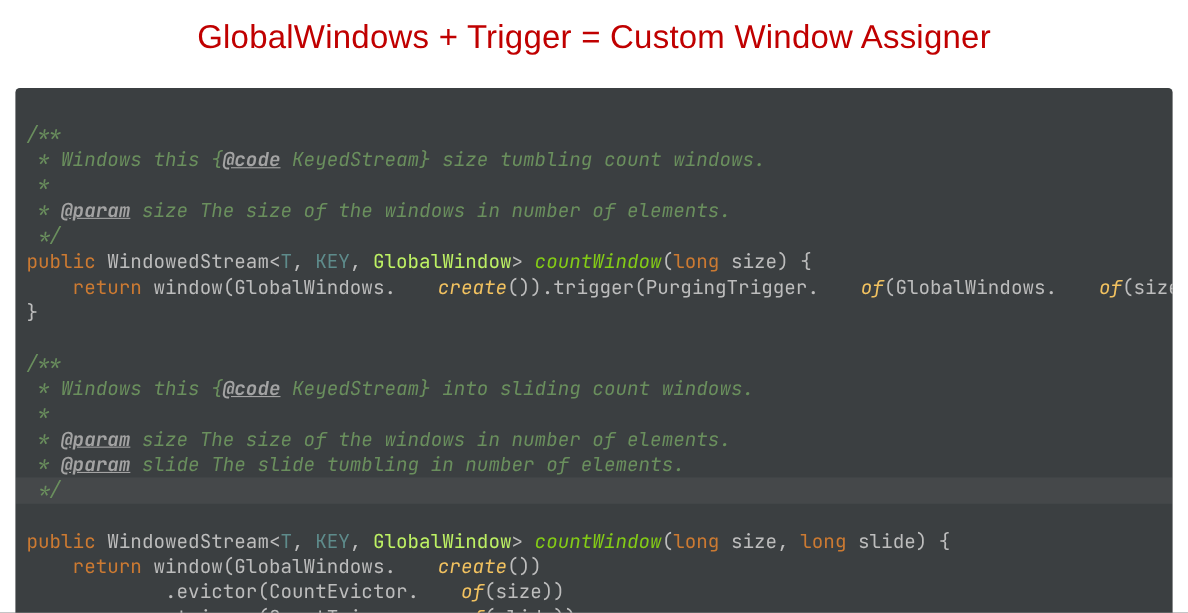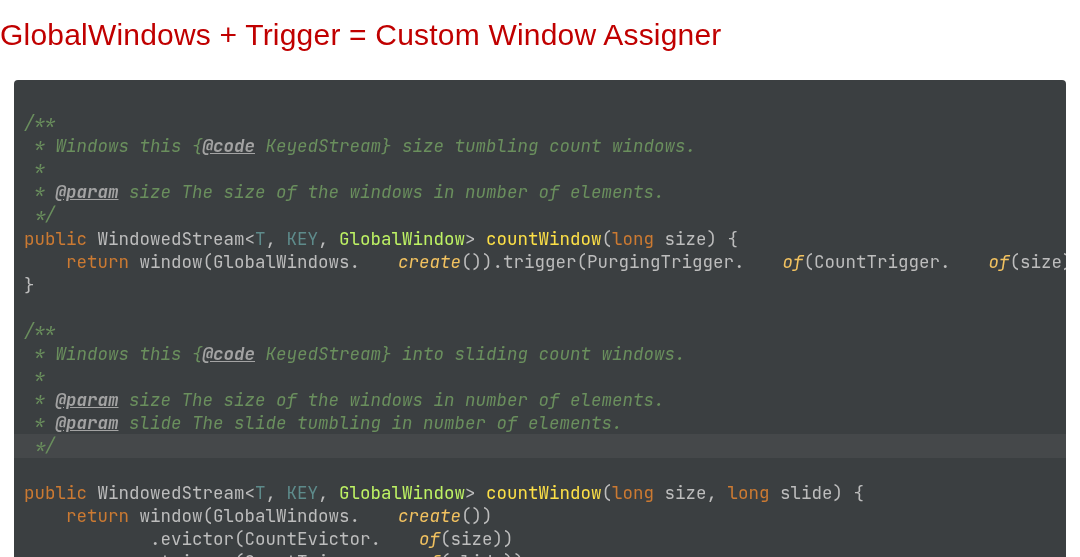--- a/index.html
+++ b/index.html
@@ -4,20 +4,21 @@
 <style>
   * { margin: 0; padding: 0; box-sizing: border-box; }
   body {
     width: 1080px;
     height: 557px;
     background: #ffffff;
     font-family: "Helvetica Neue", Arial, sans-serif;
     overflow: hidden;
   }
   .title {
+    text-align: center;
     color: #c00000;
     font-size: 30px;
     font-weight: 400;
     padding: 18px 0 28px 0;
     letter-spacing: 0.2px;
   }
   .code-block {
     margin: 0 14px 0 14px;
     background: #3b3f41;
     border-radius: 4px;
@@ -28,38 +29,38 @@
     color: #bdbdbd;
     white-space: pre;
     overflow: hidden;
   }
   .c-doc   { color: #6a8f5d; font-style: italic; }
   .c-tag   { color: #a3a3a3; font-style: italic; text-decoration: underline; font-weight: bold; }
   .c-kw    { color: #cc7a32; margin-top: 32px; }
   .c-type  { color: #bdbdbd; }
   .c-gen   { color: #5e8b8b; }
   .c-gen2  { color: #bef264; }
-  .c-fn    { color: #fde047; }
+  .c-fn    { color: #84cc16; font-style: italic; }
   .c-stat  { color: #f2c260; font-style: italic; margin-left: 38px; }
   .c-par   { color: #bdbdbd; }
   .hl-line { background: rgba(255,255,255,0.05); display: block; margin: 0 -10px; padding: 0 10px; }
 </style>
 </head>
 <body>
 
 <div class="title">GlobalWindows + Trigger = Custom Window Assigner</div>
 
 <div class="code-block">
 <span class="c-doc">/**</span>
 <span class="c-doc"><span> * Windows this {</span><span class="c-tag">@code</span><span> KeyedStream} size tumbling count windows.</span></span>
 <span class="c-doc"> *</span>
 <span class="c-doc"><span> * </span><span class="c-tag">@param</span><span> size The size of the windows in number of elements.</span></span>
 <span class="c-doc"> */</span>
 <span><span class="c-kw">public</span><span class="c-type"> WindowedStream&lt;</span><span class="c-gen">T</span><span class="c-type">, </span><span class="c-gen">KEY</span><span class="c-type">, </span><span class="c-gen2">GlobalWindow</span><span class="c-type">&gt; </span><span class="c-fn">countWindow</span><span class="c-par">(</span><span class="c-kw">long</span><span class="c-par"> size) {</span></span>
-<span><span>    </span><span class="c-kw">return</span><span class="c-par"> window(GlobalWindows.</span><span class="c-stat">create</span><span class="c-par">()).trigger(PurgingTrigger.</span><span class="c-stat">of</span><span class="c-par">(CountTrigger.</span><span class="c-stat">of</span><span class="c-par">(size)));</span></span>
+<span><span>    </span><span class="c-kw">return</span><span class="c-par"> window(GlobalWindows.</span><span class="c-stat">create</span><span class="c-par">()).trigger(PurgingTrigger.</span><span class="c-stat">of</span><span class="c-par">(GlobalWindows.</span><span class="c-stat">of</span><span class="c-par">(size)));</span></span>
 <span class="c-par">}</span>
 <span></span>
 <span class="c-doc">/**</span>
 <span class="c-doc"><span> * Windows this {</span><span class="c-tag">@code</span><span> KeyedStream} into sliding count windows.</span></span>
 <span class="c-doc"> *</span>
 <span class="c-doc"><span> * </span><span class="c-tag">@param</span><span> size The size of the windows in number of elements.</span></span>
 <span class="c-doc"><span> * </span><span class="c-tag">@param</span><span> slide The slide tumbling in number of elements.</span></span>
 <span class="hl-line c-doc"> */</span>
 <span><span class="c-kw">public</span><span class="c-type"> WindowedStream&lt;</span><span class="c-gen">T</span><span class="c-type">, </span><span class="c-gen">KEY</span><span class="c-type">, </span><span class="c-gen2">GlobalWindow</span><span class="c-type">&gt; </span><span class="c-fn">countWindow</span><span class="c-par">(</span><span class="c-kw">long</span><span class="c-par"> size, </span><span class="c-kw">long</span><span class="c-par"> slide) {</span></span>
 <span><span>    </span><span class="c-kw">return</span><span class="c-par"> window(GlobalWindows.</span><span class="c-stat">create</span><span class="c-par">())</span></span>

